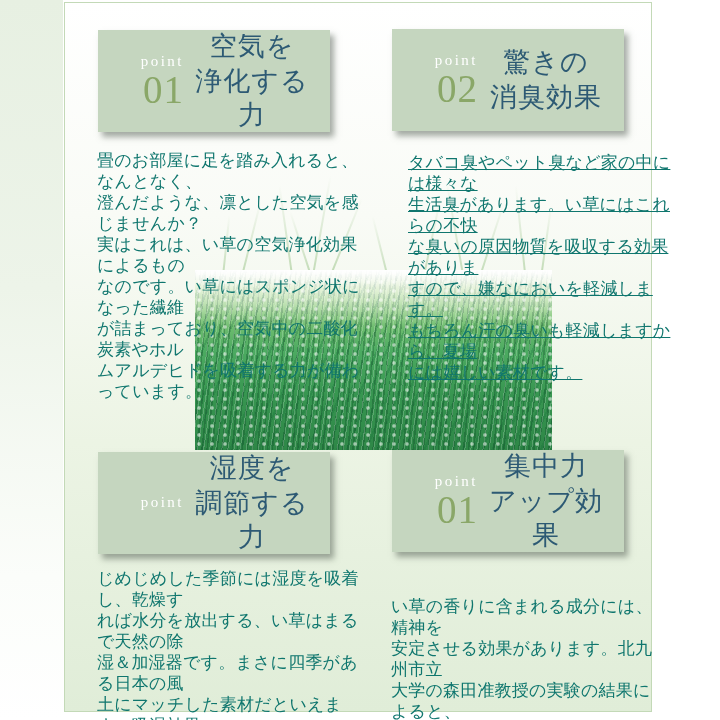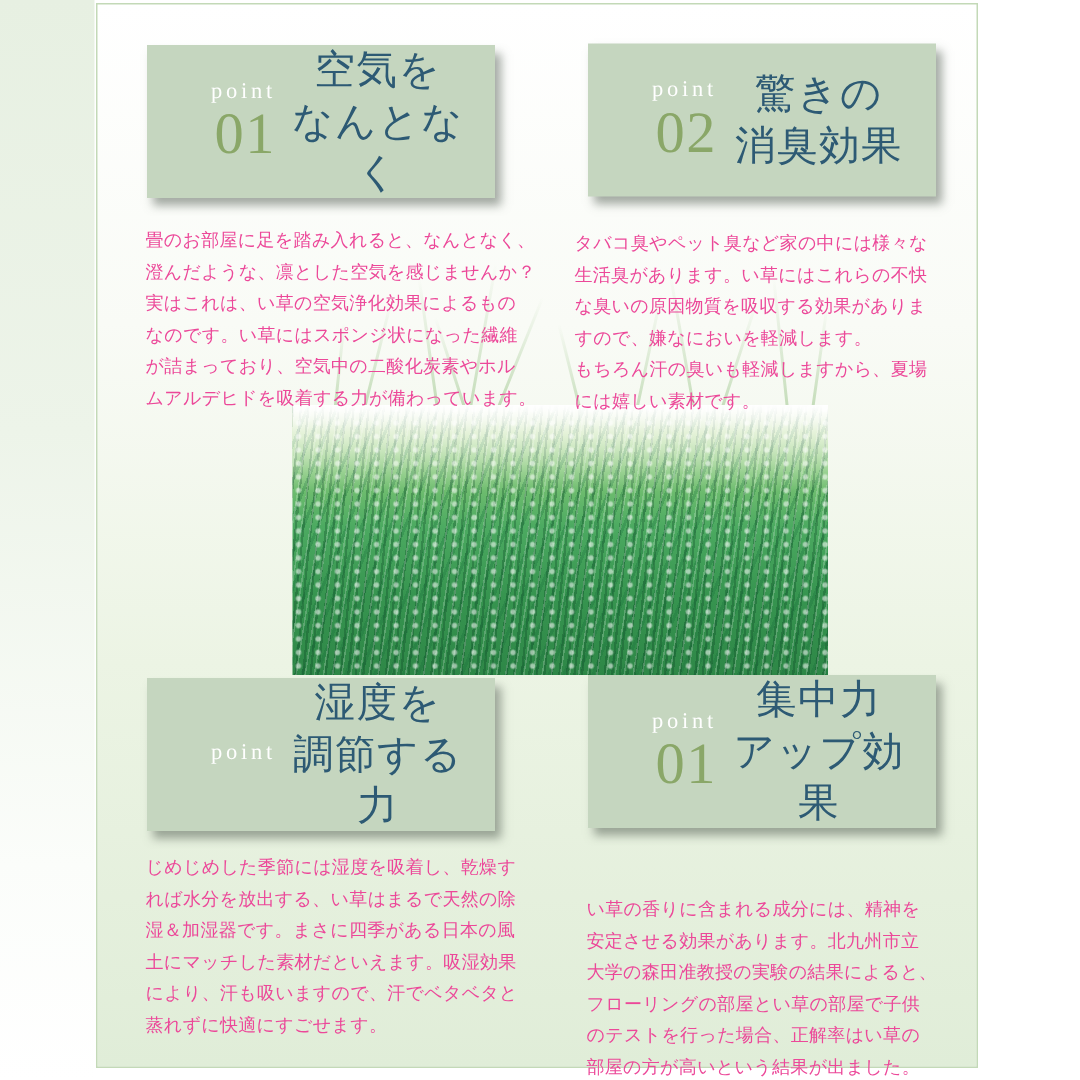--- a/index.html
+++ b/index.html
@@ -61,25 +61,25 @@
     flex:1;text-align:center;color:#2d5a74;font-size:27px;line-height:1.28;
     letter-spacing:1px;white-space:pre-line;margin-right:10px;
   }
   .b01{left:98px;top:30px;}
   .b02{left:392px;top:29px;}
   .b03{left:98px;top:452px;}
   .b04{left:392px;top:450px;}
   
   .body-text{
     position:absolute;width:268px;z-index:3;margin:0;
-    color:#ec4899;font-size:12px;line-height:21px;letter-spacing:.2px;
+    color:#0f766e;font-size:17px;line-height:21px;letter-spacing:.2px;
     white-space:pre-line;
   }
   .p01{left:97px;top:150px;}
-  .p02{left:383px;top:152px;}
+  .p02{left:408px;top:152px;text-decoration:underline;}
   .p03{left:97px;top:568px;}
   .p04{left:391px;top:596px;}
 </style>
 </head>
 <body>
 
 <div class="page">
 
   <div class="left-margin"></div>
 
@@ -101,21 +101,21 @@
     </div>
 
   <div class="photo"></div>
 
   <div class="badge b01">
     <div class="pn">
       <span class="pl">point</span>
       <span class="num">01</span>
     </div>
     <div class="ttl">空気を
-なんとなく</div>
+浄化する力</div>
   </div>
   <p class="body-text p01">畳のお部屋に足を踏み入れると、なんとなく、
 澄んだような、凛とした空気を感じませんか？
 実はこれは、い草の空気浄化効果によるもの
 なのです。い草にはスポンジ状になった繊維
 が詰まっており、空気中の二酸化炭素やホル
 ムアルデヒドを吸着する力が備わっています。</p>
 
   <div class="badge b02">
     <div class="pn">

